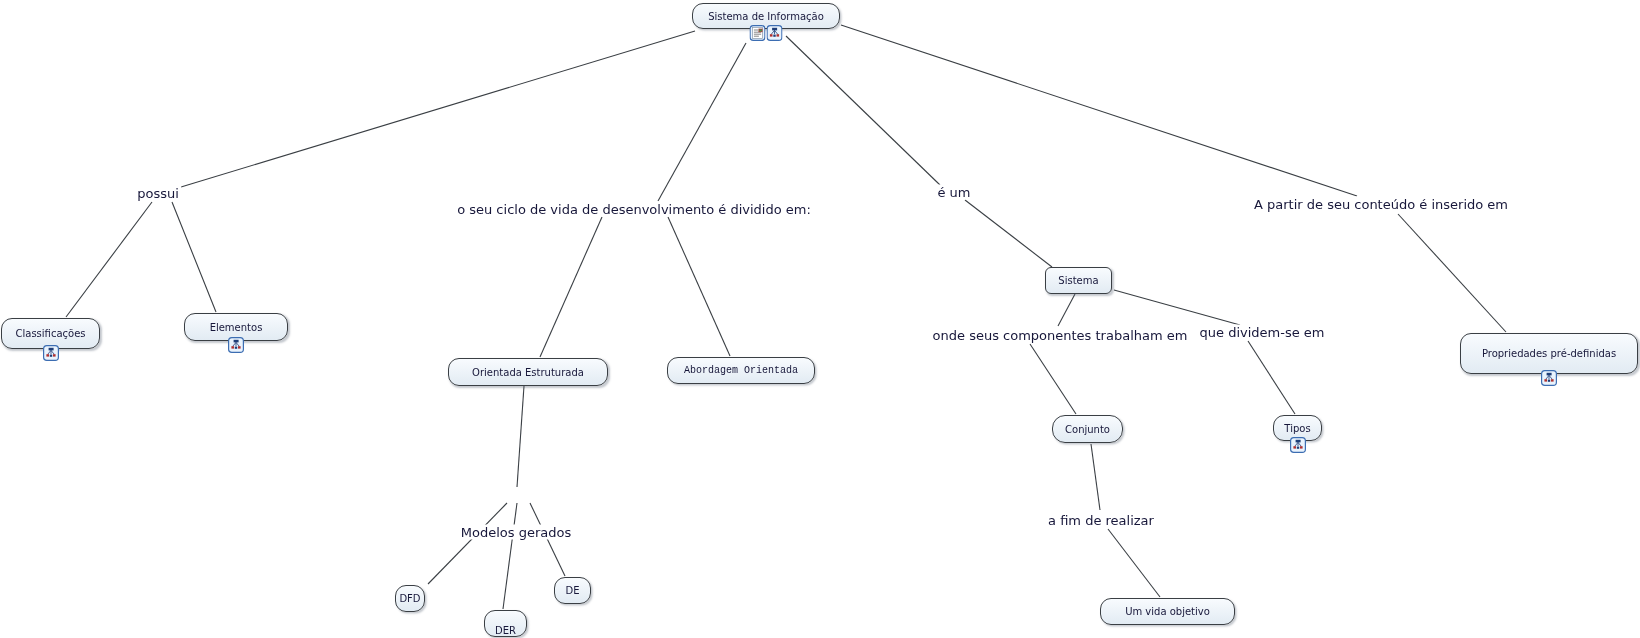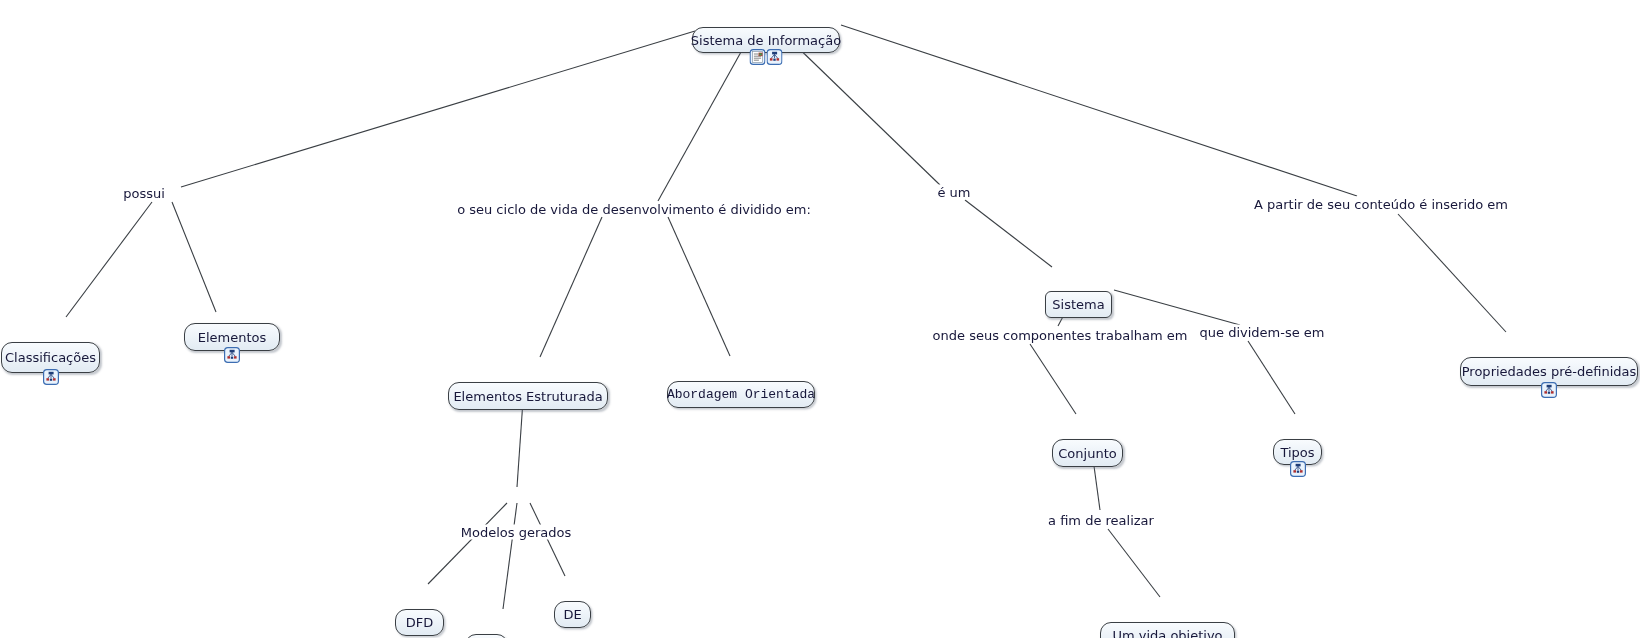--- a/index.html
+++ b/index.html
@@ -6,24 +6,23 @@
   .stage{
     position:relative;width:1640px;height:638px;background:#ffffff;
     font-family:"DejaVu Sans","Liberation Sans",sans-serif;overflow:hidden;
   }
   .edges{position:absolute;left:0;top:0;width:1640px;height:638px;}
   .concept{
     position:absolute;box-sizing:border-box;
     display:flex;align-items:center;justify-content:center;
     background:linear-gradient(180deg,#f8fbfe 0%,#e2ebf3 100%);
     border:1.4px solid #3a3f44;border-radius:11px;
-    color:#17173a;font-size:13px;white-space:nowrap;
+    color:#17173a;font-size:10px;white-space:nowrap;
     box-shadow:1.5px 1.5px 2px rgba(100,110,125,.38);
     cursor:pointer;
-    margin-top:24px;
   }
   .phrase{
     position:absolute;transform:translate(-50%,-50%);
     color:#17173a;font-size:13px;white-space:nowrap;
     background:#ffffff;padding:0 2px;cursor:pointer;
   }
   .icons{
     position:absolute;left:50%;bottom:-13px;transform:translateX(-50%);
     display:flex;gap:1px;line-height:0;
   }
@@ -81,84 +80,84 @@
         <span class="icon"><svg width="16" height="16" viewBox="0 0 16 16">
             <rect x="0.6" y="0.6" width="14.8" height="14.8" rx="3.2" fill="#e9f3fd" stroke="#3c6db2" stroke-width="1.2"></rect>
             <rect x="5.6" y="2.8" width="5" height="2.6" fill="#1f3e78"></rect>
             <path d="M8 5.4 L4.8 9.2 M8 5.4 L8 9.2 M8 5.4 L11.2 9.2" stroke="#1f3e78" stroke-width="0.8" fill="none"></path>
             <rect x="3.4" y="9.2" width="2.6" height="2.4" fill="#b03030"></rect>
             <rect x="6.8" y="9.6" width="2.4" height="2.2" fill="#1f3e78"></rect>
             <rect x="10" y="9.2" width="2.6" height="2.4" fill="#b03030"></rect>
           </svg></span>
       </div>
     </div>
-    <div class="concept" style="left: 184px; top: 299px; width: 96px; height: 28px;">
+    <div class="concept" style="left: 184px; top: 313px; width: 104px; height: 28px;">
       <span>Elementos</span>
       <div class="icons">
         <span class="icon"><svg width="16" height="16" viewBox="0 0 16 16">
             <rect x="0.6" y="0.6" width="14.8" height="14.8" rx="3.2" fill="#e9f3fd" stroke="#3c6db2" stroke-width="1.2"></rect>
             <rect x="5.6" y="2.8" width="5" height="2.6" fill="#1f3e78"></rect>
             <path d="M8 5.4 L4.8 9.2 M8 5.4 L8 9.2 M8 5.4 L11.2 9.2" stroke="#1f3e78" stroke-width="0.8" fill="none"></path>
             <rect x="3.4" y="9.2" width="2.6" height="2.4" fill="#b03030"></rect>
             <rect x="6.8" y="9.6" width="2.4" height="2.2" fill="#1f3e78"></rect>
             <rect x="10" y="9.2" width="2.6" height="2.4" fill="#b03030"></rect>
           </svg></span>
       </div>
     </div>
     <div class="concept" style="left: 448px; top: 358px; width: 160px; height: 28px;">
-      <span>Elementos Estruturada</span>
+      <span>Orientada Estruturada</span>
     </div>
     <div class="concept" style="left: 667px; top: 357px; width: 148px; height: 27px; font-family: Liberation Mono, monospace;">
       <span>Abordagem Orientada</span>
     </div>
-    <div class="concept" style="left: 395px; top: 585px; width: 49px; height: 27px;">
+    <div class="concept" style="left: 395px; top: 585px; width: 30px; height: 27px;">
       <span>DFD</span>
     </div>
-    <div class="concept" style="left: 465px; top: 610px; width: 43px; height: 27px;">
+    <div class="concept" style="left: 484px; top: 610px; width: 43px; height: 27px; align-items: flex-end;">
       <span>DER</span>
     </div>
     <div class="concept" style="left: 554px; top: 577px; width: 37px; height: 27px;">
       <span>DE</span>
     </div>
     <div class="concept" style="left: 1045px; top: 267px; width: 67px; height: 27px; border-radius: 6px;">
       <span>Sistema</span>
     </div>
-    <div class="concept" style="left: 1052px; top: 415px; width: 71px; height: 28px;">
+    <div class="concept" style="left: 1052px; top: 415px; width: 71px; height: 28px; border-radius: 13px;">
       <span>Conjunto</span>
     </div>
     <div class="concept" style="left: 1273px; top: 415px; width: 49px; height: 26px;">
       <span>Tipos</span>
       <div class="icons">
         <span class="icon"><svg width="16" height="16" viewBox="0 0 16 16">
             <rect x="0.6" y="0.6" width="14.8" height="14.8" rx="3.2" fill="#e9f3fd" stroke="#3c6db2" stroke-width="1.2"></rect>
             <rect x="5.6" y="2.8" width="5" height="2.6" fill="#1f3e78"></rect>
             <path d="M8 5.4 L4.8 9.2 M8 5.4 L8 9.2 M8 5.4 L11.2 9.2" stroke="#1f3e78" stroke-width="0.8" fill="none"></path>
             <rect x="3.4" y="9.2" width="2.6" height="2.4" fill="#b03030"></rect>
             <rect x="6.8" y="9.6" width="2.4" height="2.2" fill="#1f3e78"></rect>
             <rect x="10" y="9.2" width="2.6" height="2.4" fill="#b03030"></rect>
           </svg></span>
       </div>
     </div>
     <div class="concept" style="left: 1100px; top: 598px; width: 135px; height: 27px;">
       <span>Um vida objetivo</span>
     </div>
-    <div class="concept" style="left: 1460px; top: 333px; width: 178px; height: 29px;">
+    <div class="concept" style="left: 1460px; top: 333px; width: 178px; height: 41px;">
       <span>Propriedades pré-definidas</span>
       <div class="icons">
         <span class="icon"><svg width="16" height="16" viewBox="0 0 16 16">
             <rect x="0.6" y="0.6" width="14.8" height="14.8" rx="3.2" fill="#e9f3fd" stroke="#3c6db2" stroke-width="1.2"></rect>
             <rect x="5.6" y="2.8" width="5" height="2.6" fill="#1f3e78"></rect>
             <path d="M8 5.4 L4.8 9.2 M8 5.4 L8 9.2 M8 5.4 L11.2 9.2" stroke="#1f3e78" stroke-width="0.8" fill="none"></path>
             <rect x="3.4" y="9.2" width="2.6" height="2.4" fill="#b03030"></rect>
             <rect x="6.8" y="9.6" width="2.4" height="2.2" fill="#1f3e78"></rect>
             <rect x="10" y="9.2" width="2.6" height="2.4" fill="#b03030"></rect>
           </svg></span>
       </div>
     </div>
-    <div class="phrase" style="left: 144px; top: 193px;">possui</div>
+    <div class="phrase" style="left: 158px; top: 193px;">possui</div>
     <div class="phrase" style="left: 628px; top: 209px; margin-left: 6px;">o seu ciclo de vida de desenvolvimento é dividido em:</div>
     <div class="phrase" style="left: 516px; top: 495px; margin-top: 37px;">Modelos gerados</div>
     <div class="phrase" style="left: 954px; top: 192px;">é um</div>
     <div class="phrase" style="left: 1060px; top: 335px;">onde seus componentes trabalham em</div>
     <div class="phrase" style="left: 1262px; top: 332px; text-align: right;">que dividem-se em</div>
     <div class="phrase" style="left: 1101px; top: 520px;">a fim de realizar</div>
     <div class="phrase" style="left: 1381px; top: 204px;">A partir de seu conteúdo é inserido em</div>
   </div>
 
 </body></html>

